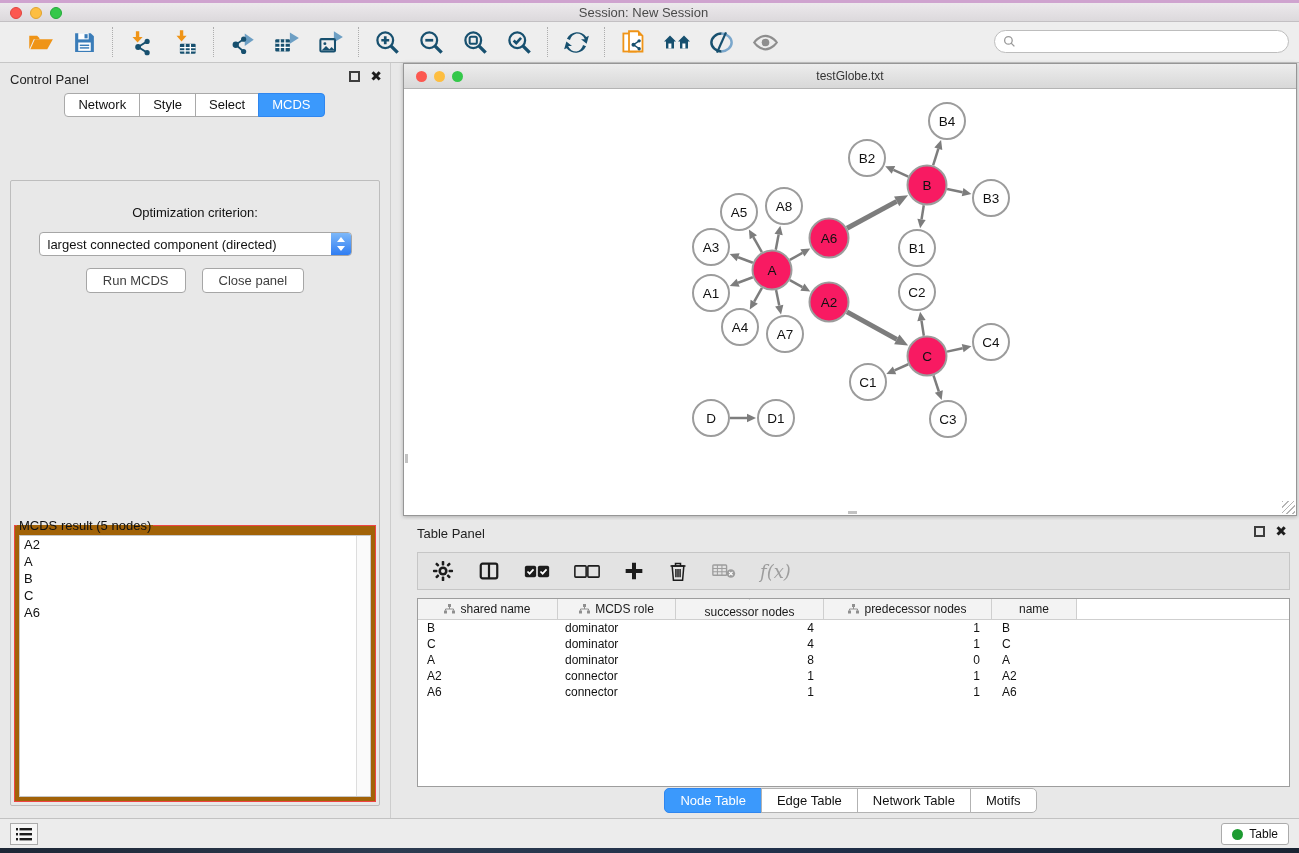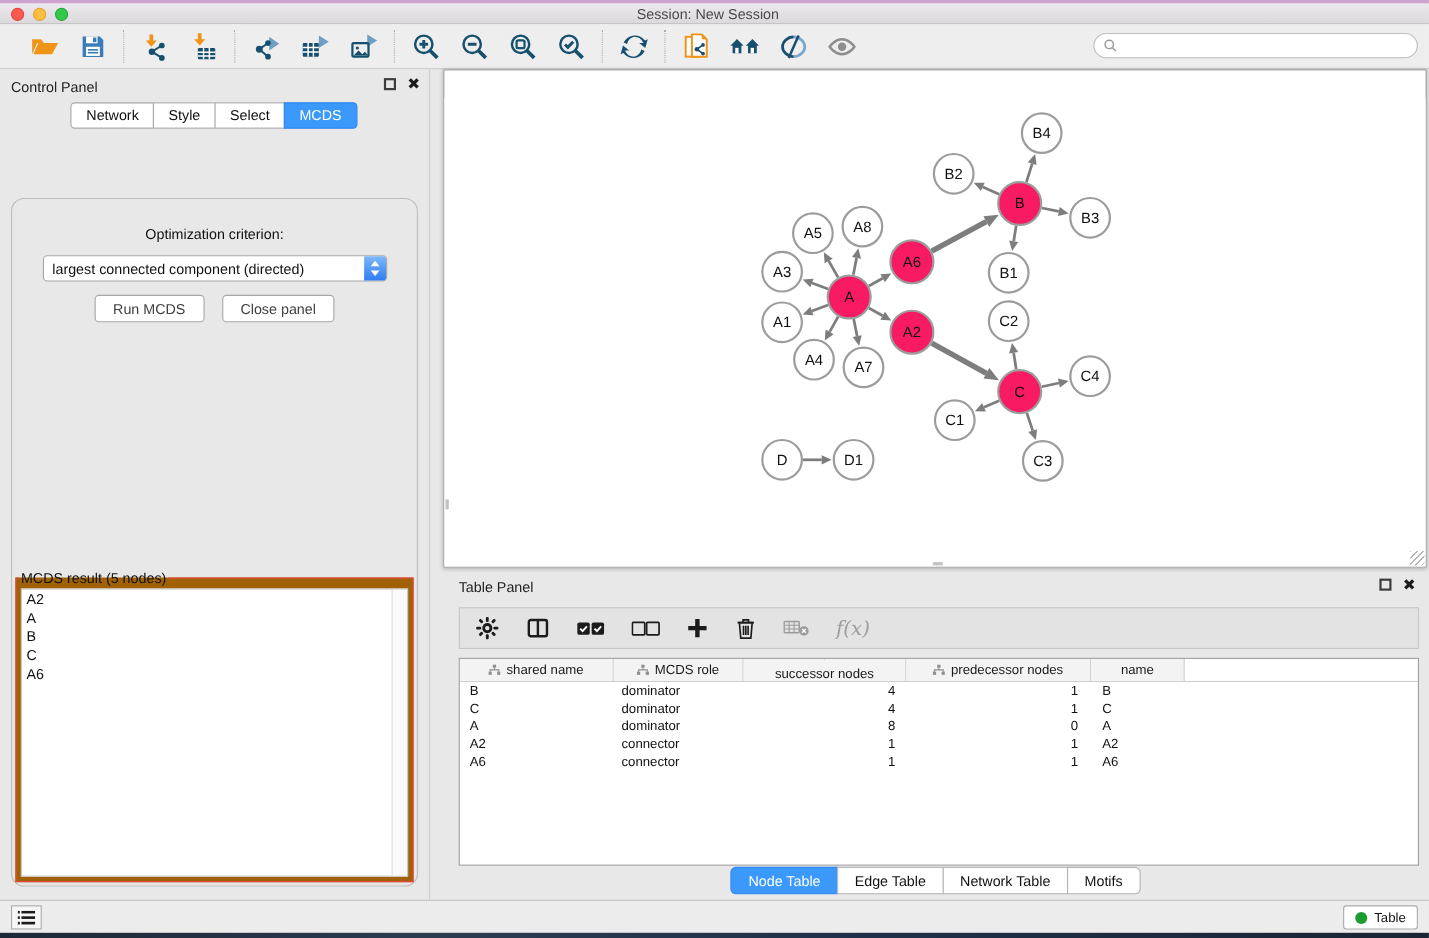--- a/index.html
+++ b/index.html
@@ -33,21 +33,21 @@
   .panel-header .ph-title { position:absolute; left:10px; top:9px; font-size:13px; color:#222; }
   .ph-icons { position:absolute; right:8px; top:8px; display:flex; gap:10px; align-items:center; }
   .float-box { width:11px; height:11px; border:2px solid #3d3d3d; background:transparent; }
   .close-x { font-size:14px; font-weight:bold; color:#1c1c1c; line-height:11px; }
   .ctl-tabs { position:relative; text-align:center; height:24px; z-index:2; }
   .ctl-tab { display:inline-block; padding:3px 13px 4px; background:#fff; border:1px solid #a9a9a9;
     margin-left:-1px; font-size:13px; color:#111; cursor:pointer; }
   .ctl-tab:first-child { border-top-left-radius:4px; border-bottom-left-radius:4px; }
   .ctl-tab:last-child { border-top-right-radius:4px; border-bottom-right-radius:4px; }
   .ctl-tab.active { background:#3b99fc; border-color:#2f86ef; color:#fff; }
-  .ctl-body { position:absolute; left:10px; right:10px; top:117px; bottom:12px; border:1px solid #bdbdbd; border-radius:12px; }
+  .ctl-body { position:absolute; left:10px; right:10px; top:117px; bottom:12px; border:1px solid #bdbdbd; border-radius:2px; }
   .opt-label { text-align:center; margin-top:24px; font-size:13px; color:#111; }
   .select-wrap { position:relative; margin:12px auto 0; width:313px; height:24px; background:#fff;
     border:1px solid #a6a6a6; border-radius:4px; display:flex; align-items:center; cursor:pointer; }
   .select-wrap .sel-text { flex:1; font-size:13px; padding-left:8px; color:#111; white-space:nowrap; }
   .spinner { width:20px; height:22px; border-radius:0 3px 3px 0; background:linear-gradient(#7db8f9,#2f7df2);
     display:flex; flex-direction:column; align-items:center; justify-content:center; color:#fff; }
   .spinner svg { display:block; }
   .btn-row { display:flex; justify-content:center; gap:16px; margin-top:12px; }
   .push-btn { background:#fff; border:1px solid #a6a6a6; border-radius:4px; font-size:13px; color:#404040;
     padding:4px 16px; cursor:pointer; font-family:inherit; }
@@ -302,20 +302,28 @@
           <div class="result-item">A</div>
           <div class="result-item">B</div>
           <div class="result-item">C</div>
           <div class="result-item">A6</div>
         </div>
     </fieldset>
   </div>
 </div>
 
 <div class="net-window">
+  <div class="net-titlebar">
+    <div class="net-traffic">
+      <div class="net-dot" style="background:#fc5850"></div>
+      <div class="net-dot" style="background:#fdbe41"></div>
+      <div class="net-dot" style="background:#34c84a"></div>
+    </div>
+    <div class="net-title">testGlobe.txt</div>
+  </div>
   <div class="net-canvas">
     <svg id="graph-svg" width="892" height="426">
         <line x1="357.8622528902713" y1="163.1821414435071" x2="349.3412032283967" y2="148.20575112869724" stroke="#7d7d7d" stroke-width="2.5"></line>
         <path d="M344.8904849851012,140.38327664048086 L352.9916913228977,146.128749281826 L345.6907151338957,150.28275297556848 Z" fill="#7d7d7d"></path>
         <line x1="371.7779149685288" y1="160.8511201678464" x2="374.6556324835446" y2="145.50329342109532" stroke="#7d7d7d" stroke-width="2.5"></line>
         <path d="M376.3142292989963,136.65744373868642 L378.78369566866877,146.2773052683061 L370.5275692984204,144.72928157388455 Z" fill="#7d7d7d"></path>
         <line x1="348.8182056289273" y1="173.7675201551693" x2="334.13522130542" y2="168.2313129512239" stroke="#7d7d7d" stroke-width="2.5"></line>
         <path d="M325.71394572787585,165.0560778973958 L335.6169976638731,164.30138434837 L332.65344494696683,172.16124155407783 Z" fill="#7d7d7d"></path>
         <line x1="348.8182056289273" y1="188.2324798448307" x2="334.13522130542" y2="193.7686870487761" stroke="#7d7d7d" stroke-width="2.5"></line>
         <path d="M325.71394572787585,196.9439221026042 L332.65344494696683,189.83875844592217 L335.6169976638731,197.69861565163 Z" fill="#7d7d7d"></path>

